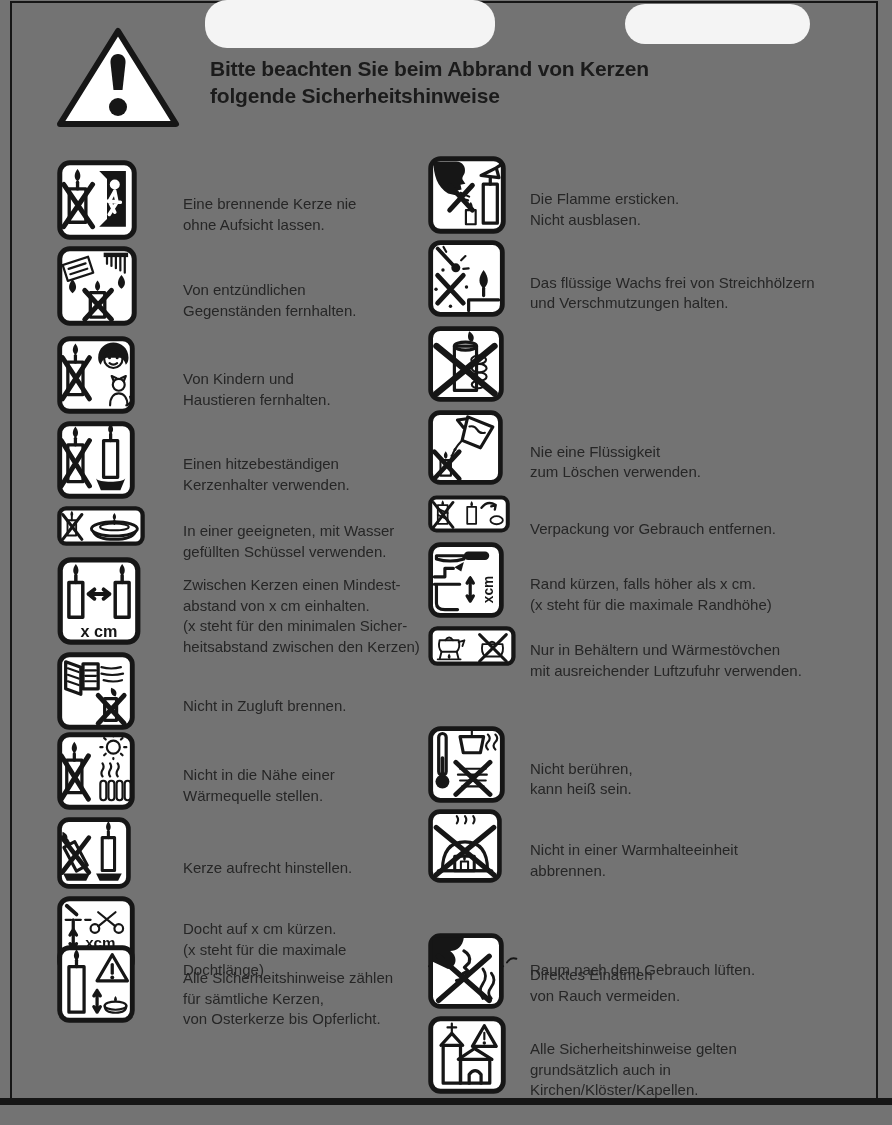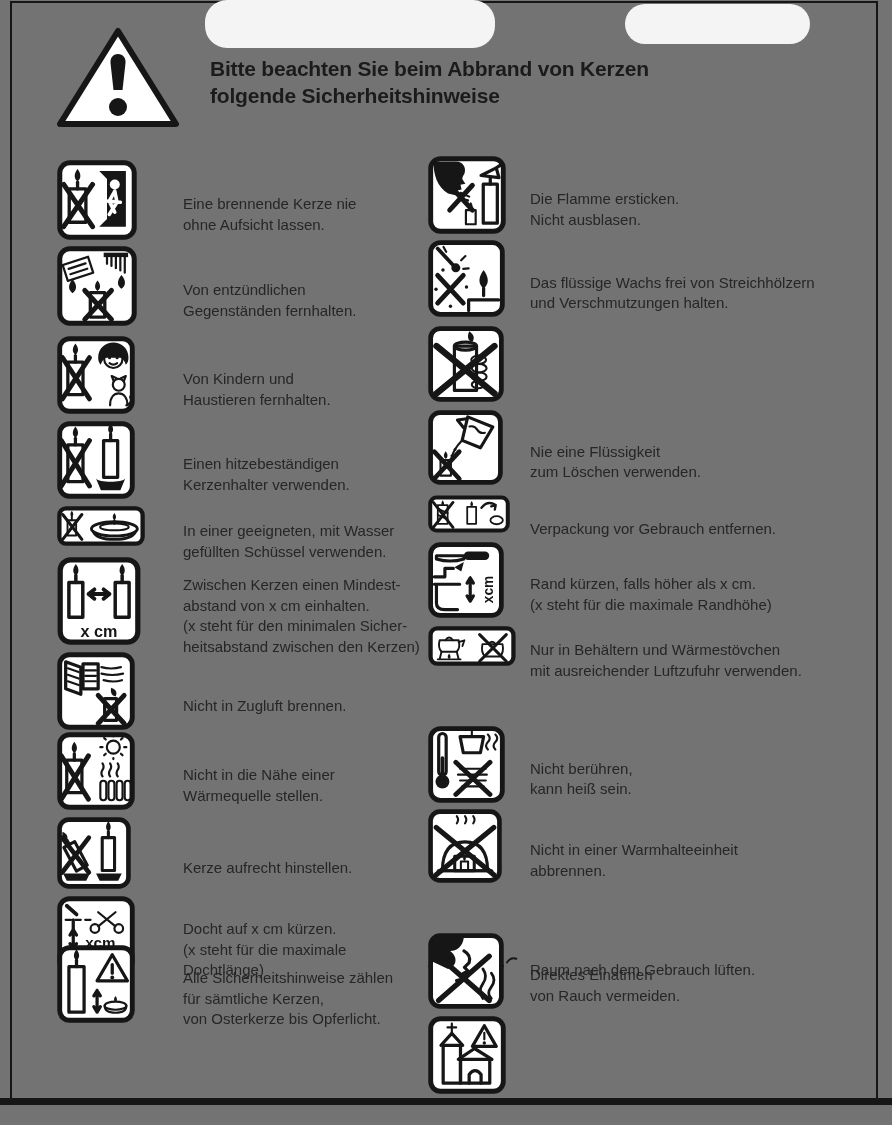--- a/index.html
+++ b/index.html
@@ -470,16 +470,19 @@
         <path class="s" d="M12 27 l10-11 10 11"></path>
         <path class="s2" d="M22 7 v9 M18 10.5 h8"></path>
         <rect class="s" x="30" y="40" width="27" height="22"></rect>
         <path class="s" d="M28 40 l15-10 16 10"></path>
         <path class="s" d="M38 62 v-8 q5.5-7 11 0 v8"></path>
         <path class="s" d="M52 9 l11 19 h-22 z"></path>
         <line class="s2" x1="52" y1="15.5" x2="52" y2="21.5"></line>
           <circle class="f" cx="52" cy="25" r="1.6"></circle>
       </svg>
     </span>
+    <p class="txt">Alle Sicherheitshinweise gelten
+grundsätzlich auch in
+Kirchen/Klöster/Kapellen.</p>
   </div>
 
   <div class="bottom-rule"></div>
 </div>
 
 </body></html>

